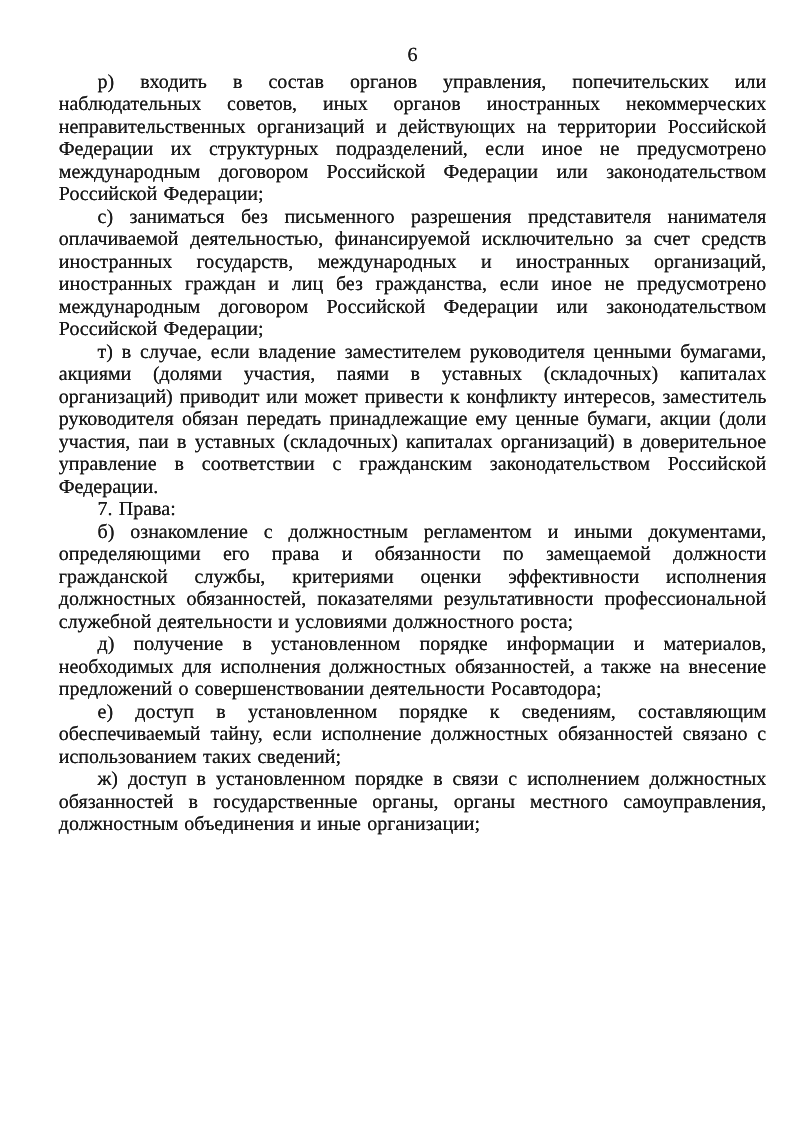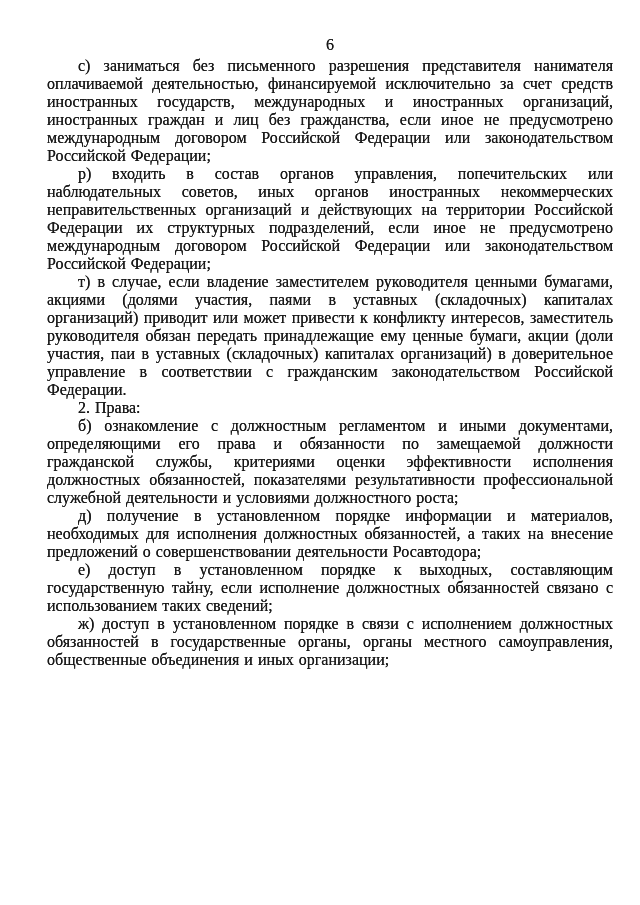--- a/index.html
+++ b/index.html
@@ -37,22 +37,22 @@
     word-spacing: 1px;
   }
 </style>
 </head>
 <body>
 
 <div class="page">
   <div class="content">
     <div class="page-number">6</div>
 
+    <p class="para">р) входить в состав органов управления, попечительских или наблюдательных советов, иных органов иностранных некоммерческих неправительственных организаций и действующих на территории Российской Федерации их структурных подразделений, если иное не предусмотрено международным договором Российской Федерации или законодательством Российской Федерации;</p>
     <p class="para">с) заниматься без письменного разрешения представителя нанимателя оплачиваемой деятельностью, финансируемой исключительно за счет средств иностранных государств, международных и иностранных организаций, иностранных граждан и лиц без гражданства, если иное не предусмотрено международным договором Российской Федерации или законодательством Российской Федерации;</p>
-    <p class="para">р) входить в состав органов управления, попечительских или наблюдательных советов, иных органов иностранных некоммерческих неправительственных организаций и действующих на территории Российской Федерации их структурных подразделений, если иное не предусмотрено международным договором Российской Федерации или законодательством Российской Федерации;</p>
     <p class="para">т) в случае, если владение заместителем руководителя ценными бумагами, акциями (долями участия, паями в уставных (складочных) капиталах организаций) приводит или может привести к конфликту интересов, заместитель руководителя обязан передать принадлежащие ему ценные бумаги, акции (доли участия, паи в уставных (складочных) капиталах организаций) в доверительное управление в соответствии с гражданским законодательством Российской Федерации.</p>
-    <p class="para">2. Права:</p>
+    <p class="para">7. Права:</p>
     <p class="para">б) ознакомление с должностным регламентом и иными документами, определяющими его права и обязанности по замещаемой должности гражданской службы, критериями оценки эффективности исполнения должностных обязанностей, показателями результативности профессиональной служебной деятельности и условиями должностного роста;</p>
-    <p class="para">д) получение в установленном порядке информации и материалов, необходимых для исполнения должностных обязанностей, а таких на внесение предложений о совершенствовании деятельности Росавтодора;</p>
-    <p class="para">е) доступ в установленном порядке к выходных, составляющим государственную тайну, если исполнение должностных обязанностей связано с использованием таких сведений;</p>
-    <p class="para">ж) доступ в установленном порядке в связи с исполнением должностных обязанностей в государственные органы, органы местного самоуправления, общественные объединения и иных организации;</p>
+    <p class="para">д) получение в установленном порядке информации и материалов, необходимых для исполнения должностных обязанностей, а также на внесение предложений о совершенствовании деятельности Росавтодора;</p>
+    <p class="para">е) доступ в установленном порядке к сведениям, составляющим обеспечиваемый тайну, если исполнение должностных обязанностей связано с использованием таких сведений;</p>
+    <p class="para">ж) доступ в установленном порядке в связи с исполнением должностных обязанностей в государственные органы, органы местного самоуправления, должностным объединения и иные организации;</p>
   </div>
 </div>
 
 </body></html>

